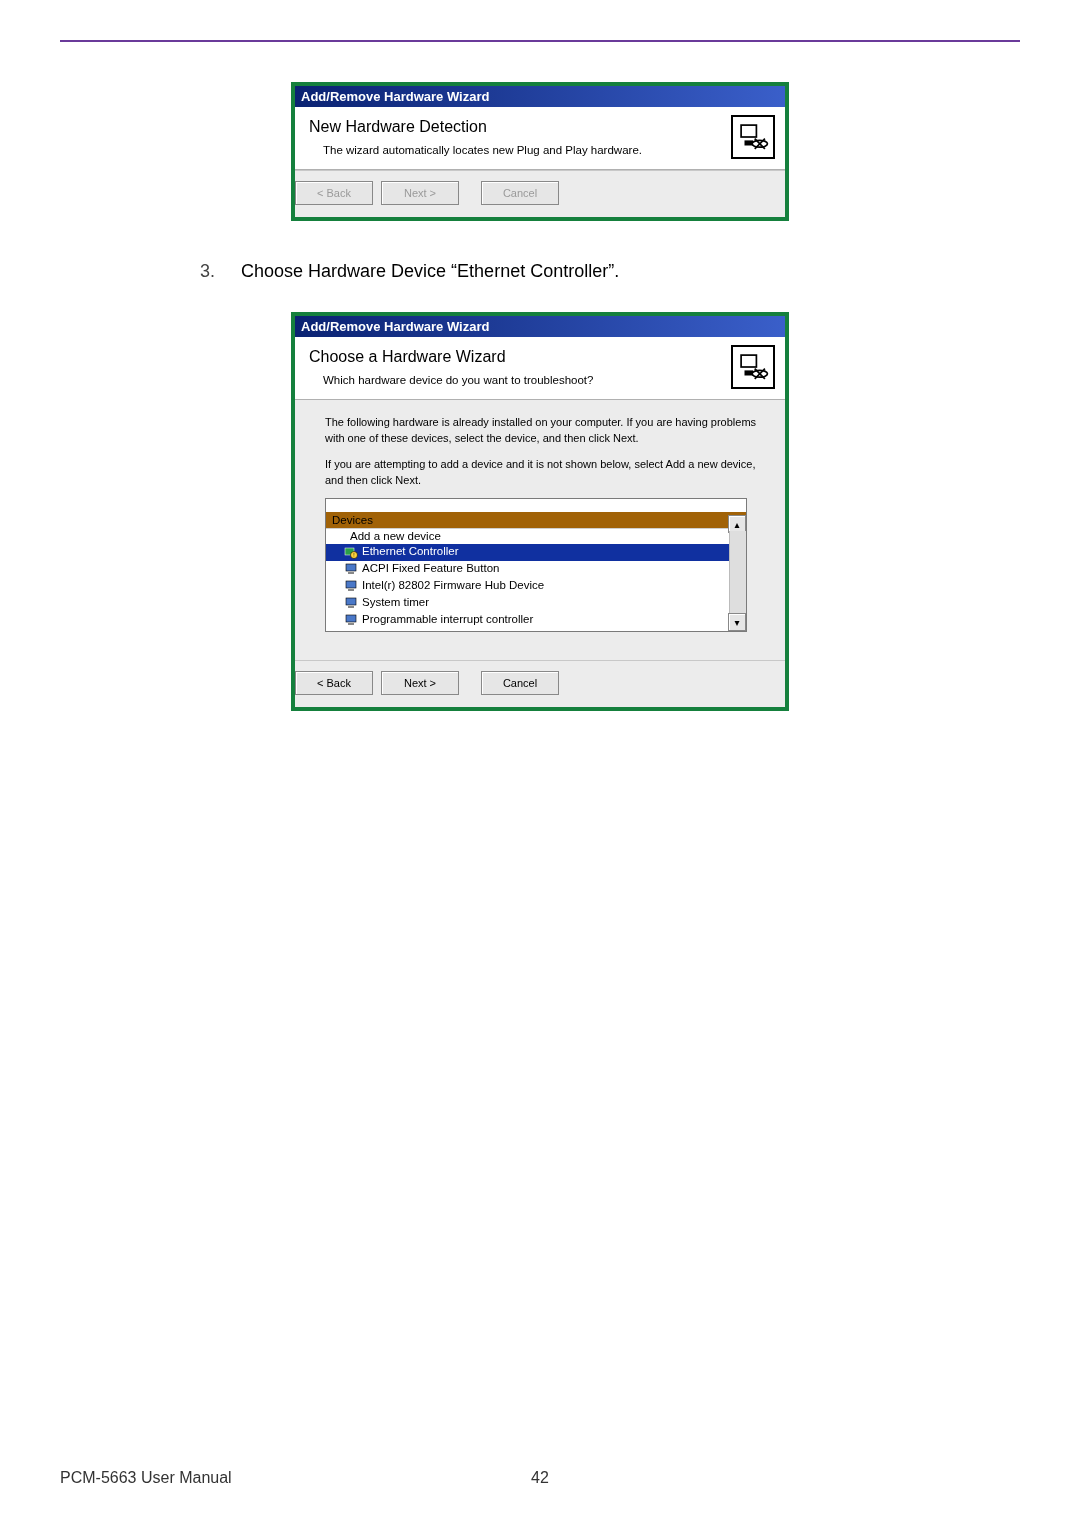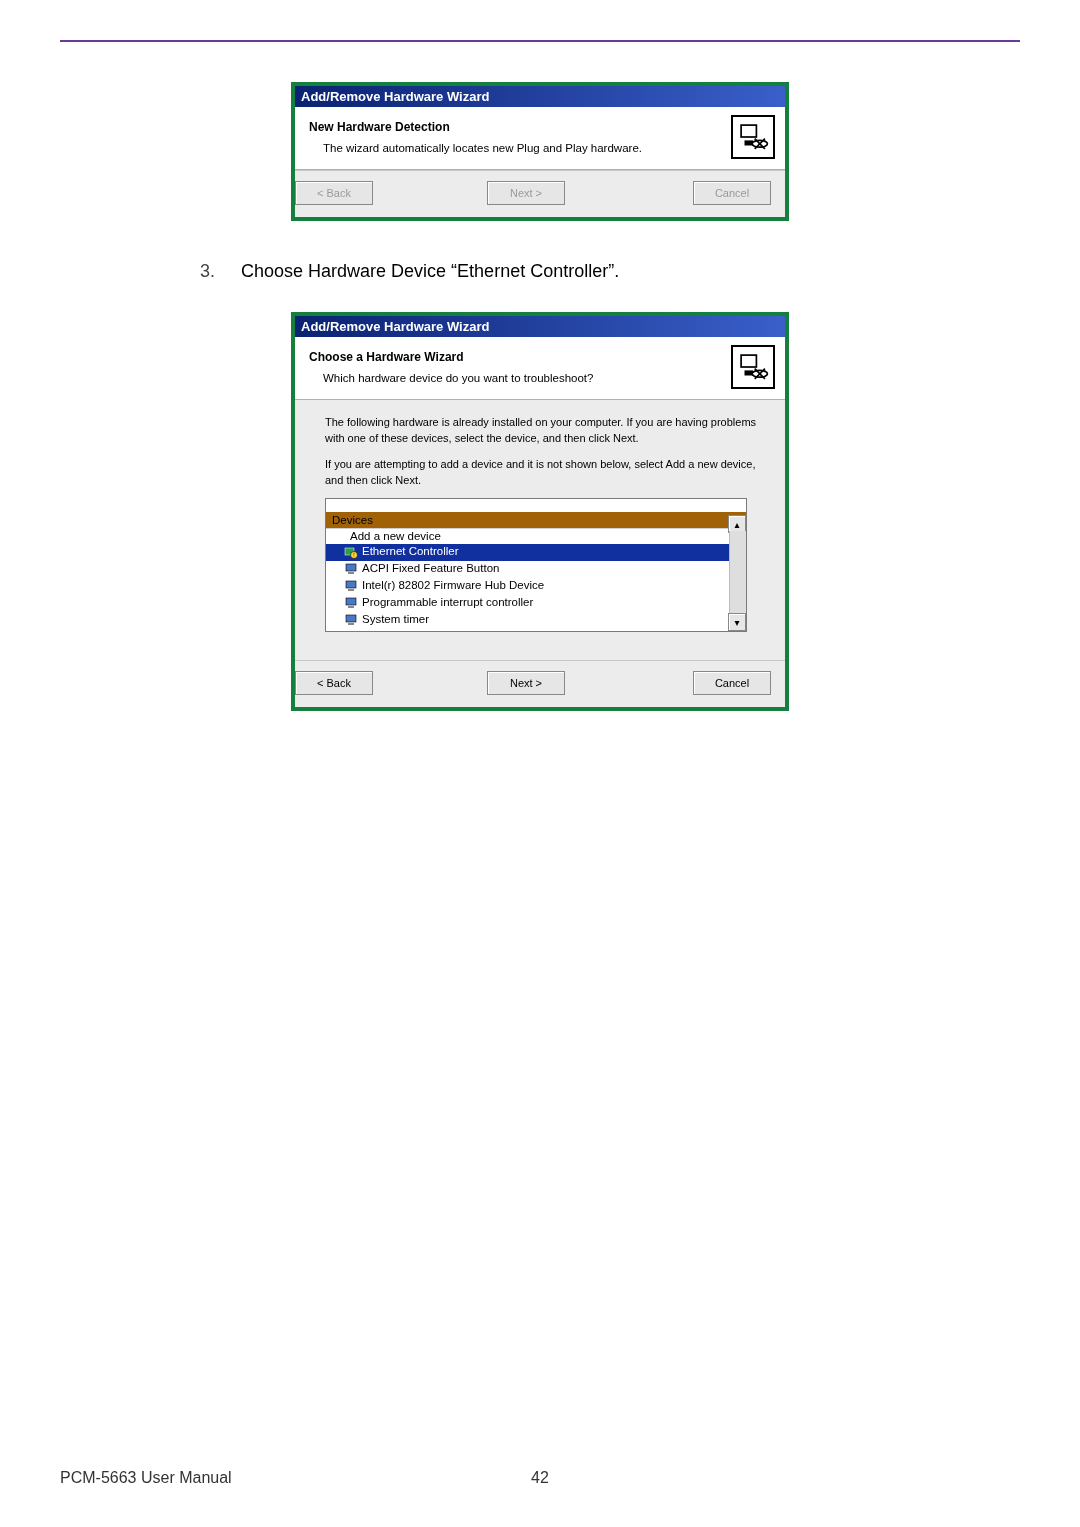--- a/index.html
+++ b/index.html
@@ -45,22 +45,22 @@
     background: #fff;
     border-bottom: 1px solid #b0b0b0;
     display: flex;
     align-items: center;
     padding: 8px 10px 10px 14px;
   }
   .header-text {
     flex: 1;
   }
   .header-title {
-    font-weight: bold;
-    font-size: 12px;
+    font-weight: normal;
+    font-size: 16px;
   }
   .header-sub {
     font-size: 11.5px;
     padding-left: 14px;
     margin-top: 8px;
   }
   .header-icon {
     width: 40px;
     height: 40px;
     border: 2px solid #000;
@@ -75,21 +75,21 @@
     min-height: 230px;
     padding: 18px 30px 8px 40px;
     box-sizing: border-box;
   }
   .body-area .line1 { font-size: 12px; }
   .body-area .line2 { font-size: 12px; margin-top: 14px; }
   .button-row {
     border-top: 1px solid #c8c8c8;
     padding: 10px 14px 12px 0;
     display: flex;
-    justify-content: space-between;
+    justify-content: flex-start;
     gap: 8px;
   }
   .win-button {
     width: 76px;
     height: 22px;
     font-size: 11px;
     border: 1px solid #888;
     background: #e6e6e6;
     display: inline-flex;
     align-items: center;
@@ -296,30 +296,30 @@
               </span>
               <span>Intel(r) 82802 Firmware Hub Device</span>
             </div>
             <div class="list-row">
               <span class="dev-icon">
                 <svg viewBox="0 0 14 14">
                     <rect x="2" y="2" width="10" height="7" fill="#4a78c8" stroke="#000" stroke-width="0.6"></rect>
                     <rect x="4" y="10" width="6" height="2" fill="#888"></rect>
                   </svg>
               </span>
+              <span>System timer</span>
+            </div>
+            <div class="list-row">
+              <span class="dev-icon">
+                <svg viewBox="0 0 14 14">
+                    <rect x="2" y="2" width="10" height="7" fill="#4a78c8" stroke="#000" stroke-width="0.6"></rect>
+                    <rect x="4" y="10" width="6" height="2" fill="#888"></rect>
+                  </svg>
+              </span>
               <span>Programmable interrupt controller</span>
-            </div>
-            <div class="list-row">
-              <span class="dev-icon">
-                <svg viewBox="0 0 14 14">
-                    <rect x="2" y="2" width="10" height="7" fill="#4a78c8" stroke="#000" stroke-width="0.6"></rect>
-                    <rect x="4" y="10" width="6" height="2" fill="#888"></rect>
-                  </svg>
-              </span>
-              <span>System timer</span>
             </div>
             <div class="list-row">
               <span class="dev-icon">
                 <svg viewBox="0 0 14 14">
                     <rect x="2" y="2" width="10" height="7" fill="#4a78c8" stroke="#000" stroke-width="0.6"></rect>
                     <rect x="4" y="10" width="6" height="2" fill="#888"></rect>
                   </svg>
               </span>
               <span>Direct memory access controller</span>
             </div>

